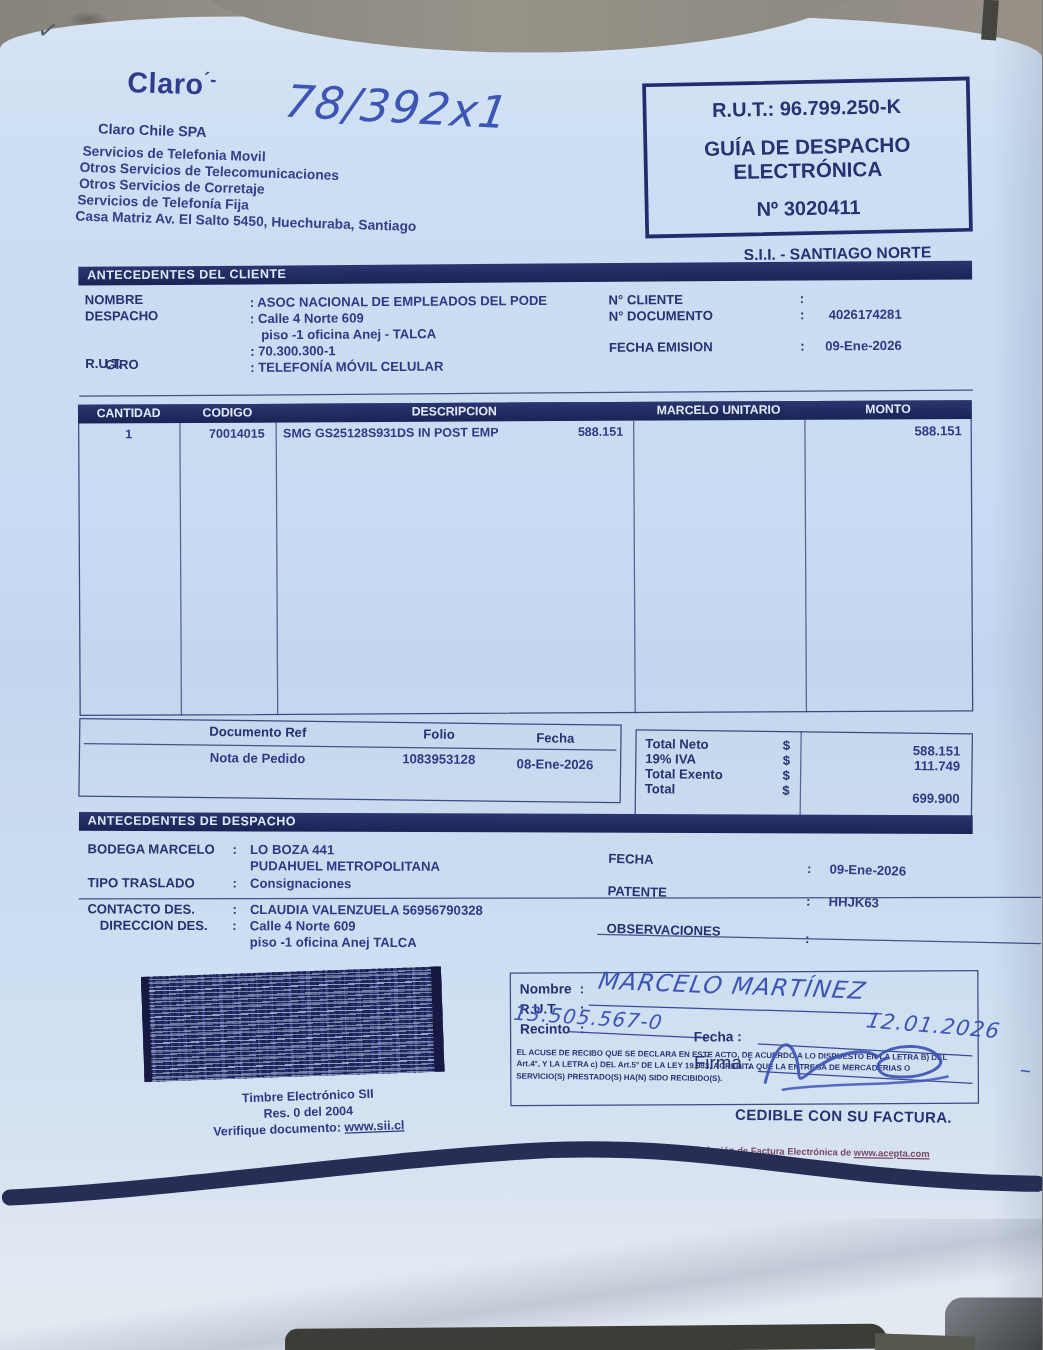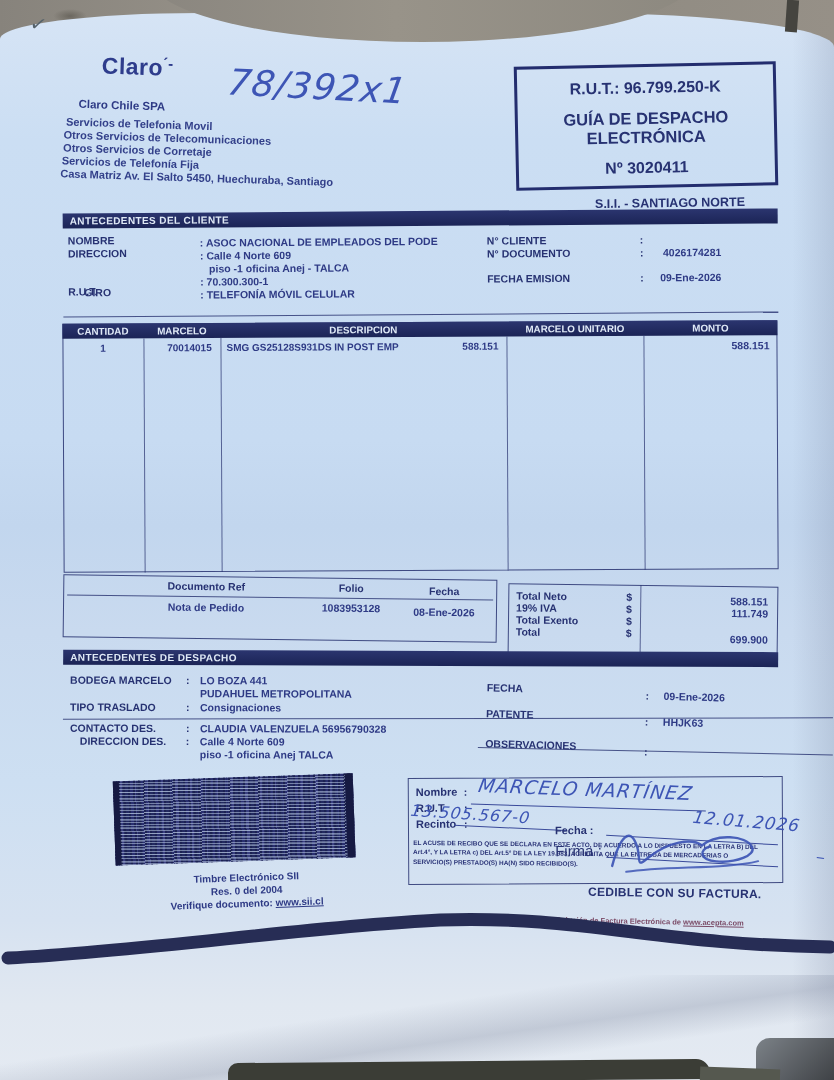--- a/index.html
+++ b/index.html
@@ -86,21 +86,21 @@
     <div style="position:absolute;left:0;top:61px;width:100%;font-size:16.5px;font-weight:bold;color:#273272;">ELECTRÓNICA</div>
     <div style="position:absolute;left:0;top:92px;width:100%;font-size:16px;font-weight:bold;color:#273272;">Nº 3020411</div>
   </div>
 
   <div style="position:absolute;left:560px;top:196px;width:220px;text-align:center;font-size:12.5px;
        font-weight:bold;color:#273272;transform:rotate(-.8deg);">S.I.I. - SANTIAGO NORTE</div>
 
   <div class="grp" style="left:63px;top:211px;width:715px;height:106px;transform:rotate(-.4deg);">
     <div class="bar" style="left:0;top:0;width:715px;">ANTECEDENTES DEL CLIENTE</div>
     <div class="lbl" style="left:5px;top:21px;">NOMBRE</div>
-    <div class="lbl" style="left:5px;top:34px;">DIRECCION</div>
+    <div class="lbl" style="left:5px;top:34px;">DESPACHO</div>
     <div class="lbl" style="left:5px;top:60px;margin-top:12px;">R.U.T.</div>
     <div class="lbl" style="left:5px;top:73px;margin-left:16px;">GIRO</div>
     <div class="val" style="left:137px;top:24px;">:  ASOC NACIONAL DE EMPLEADOS DEL PODE</div>
     <div class="val" style="left:137px;top:37px;">:  Calle 4 Norte 609</div>
     <div class="val" style="left:146px;top:50px;">piso -1 oficina Anej -  TALCA</div>
     <div class="val" style="left:137px;top:63px;">:  70.300.300-1</div>
     <div class="val" style="left:137px;top:76px;">:  TELEFONÍA MÓVIL CELULAR</div>
     <div class="lbl" style="left:424px;top:24px;text-align:center;">N° CLIENTE</div>
     <div class="lbl" style="left:424px;top:37px;">N° DOCUMENTO</div>
     <div class="lbl" style="left:424px;top:62px;">FECHA EMISION</div>
@@ -109,21 +109,21 @@
     <div class="sep" style="left:577px;top:62px;">:</div>
     <div class="val" style="left:600px;top:37px;">4026174281</div>
     <div class="val" style="left:597px;top:62px;">09-Ene-2026</div>
     <div class="hline" style="left:0;top:103px;width:715px;"></div>
   </div>
 
   <div class="grp" style="left:63px;top:322px;width:715px;height:250px;transform:rotate(-.3deg);">
     <div class="bdr" style="left:0;top:0;width:715px;height:249px;"></div>
     <div class="bar" style="left:0;top:0;width:715px;padding-left:0;"></div>
     <div class="hd" style="left:0;top:2px;width:81px;">CANTIDAD</div>
-    <div class="hd" style="left:81px;top:2px;width:77px;">MARCELO</div>
+    <div class="hd" style="left:81px;top:2px;width:77px;">CODIGO</div>
     <div class="hd" style="left:158px;top:2px;width:286px;">DESCRIPCION</div>
     <div class="hd" style="left:444px;top:2px;width:137px;">MARCELO UNITARIO</div>
     <div class="hd" style="left:581px;top:2px;width:134px;">MONTO</div>
     <div class="vline" style="left:81px;top:15px;height:234px;"></div>
     <div class="vline" style="left:158px;top:15px;height:234px;"></div>
     <div class="vline" style="left:444px;top:15px;height:234px;"></div>
     <div class="vline" style="left:581px;top:15px;height:234px;"></div>
     <div class="cell" style="left:0;top:19px;width:81px;text-align:center;">1</div>
     <div class="cell" style="left:81px;top:19px;width:92px;text-align:center;">70014015</div>
     <div class="cell" style="left:164px;top:19px;">SMG GS25128S931DS IN POST EMP</div>

